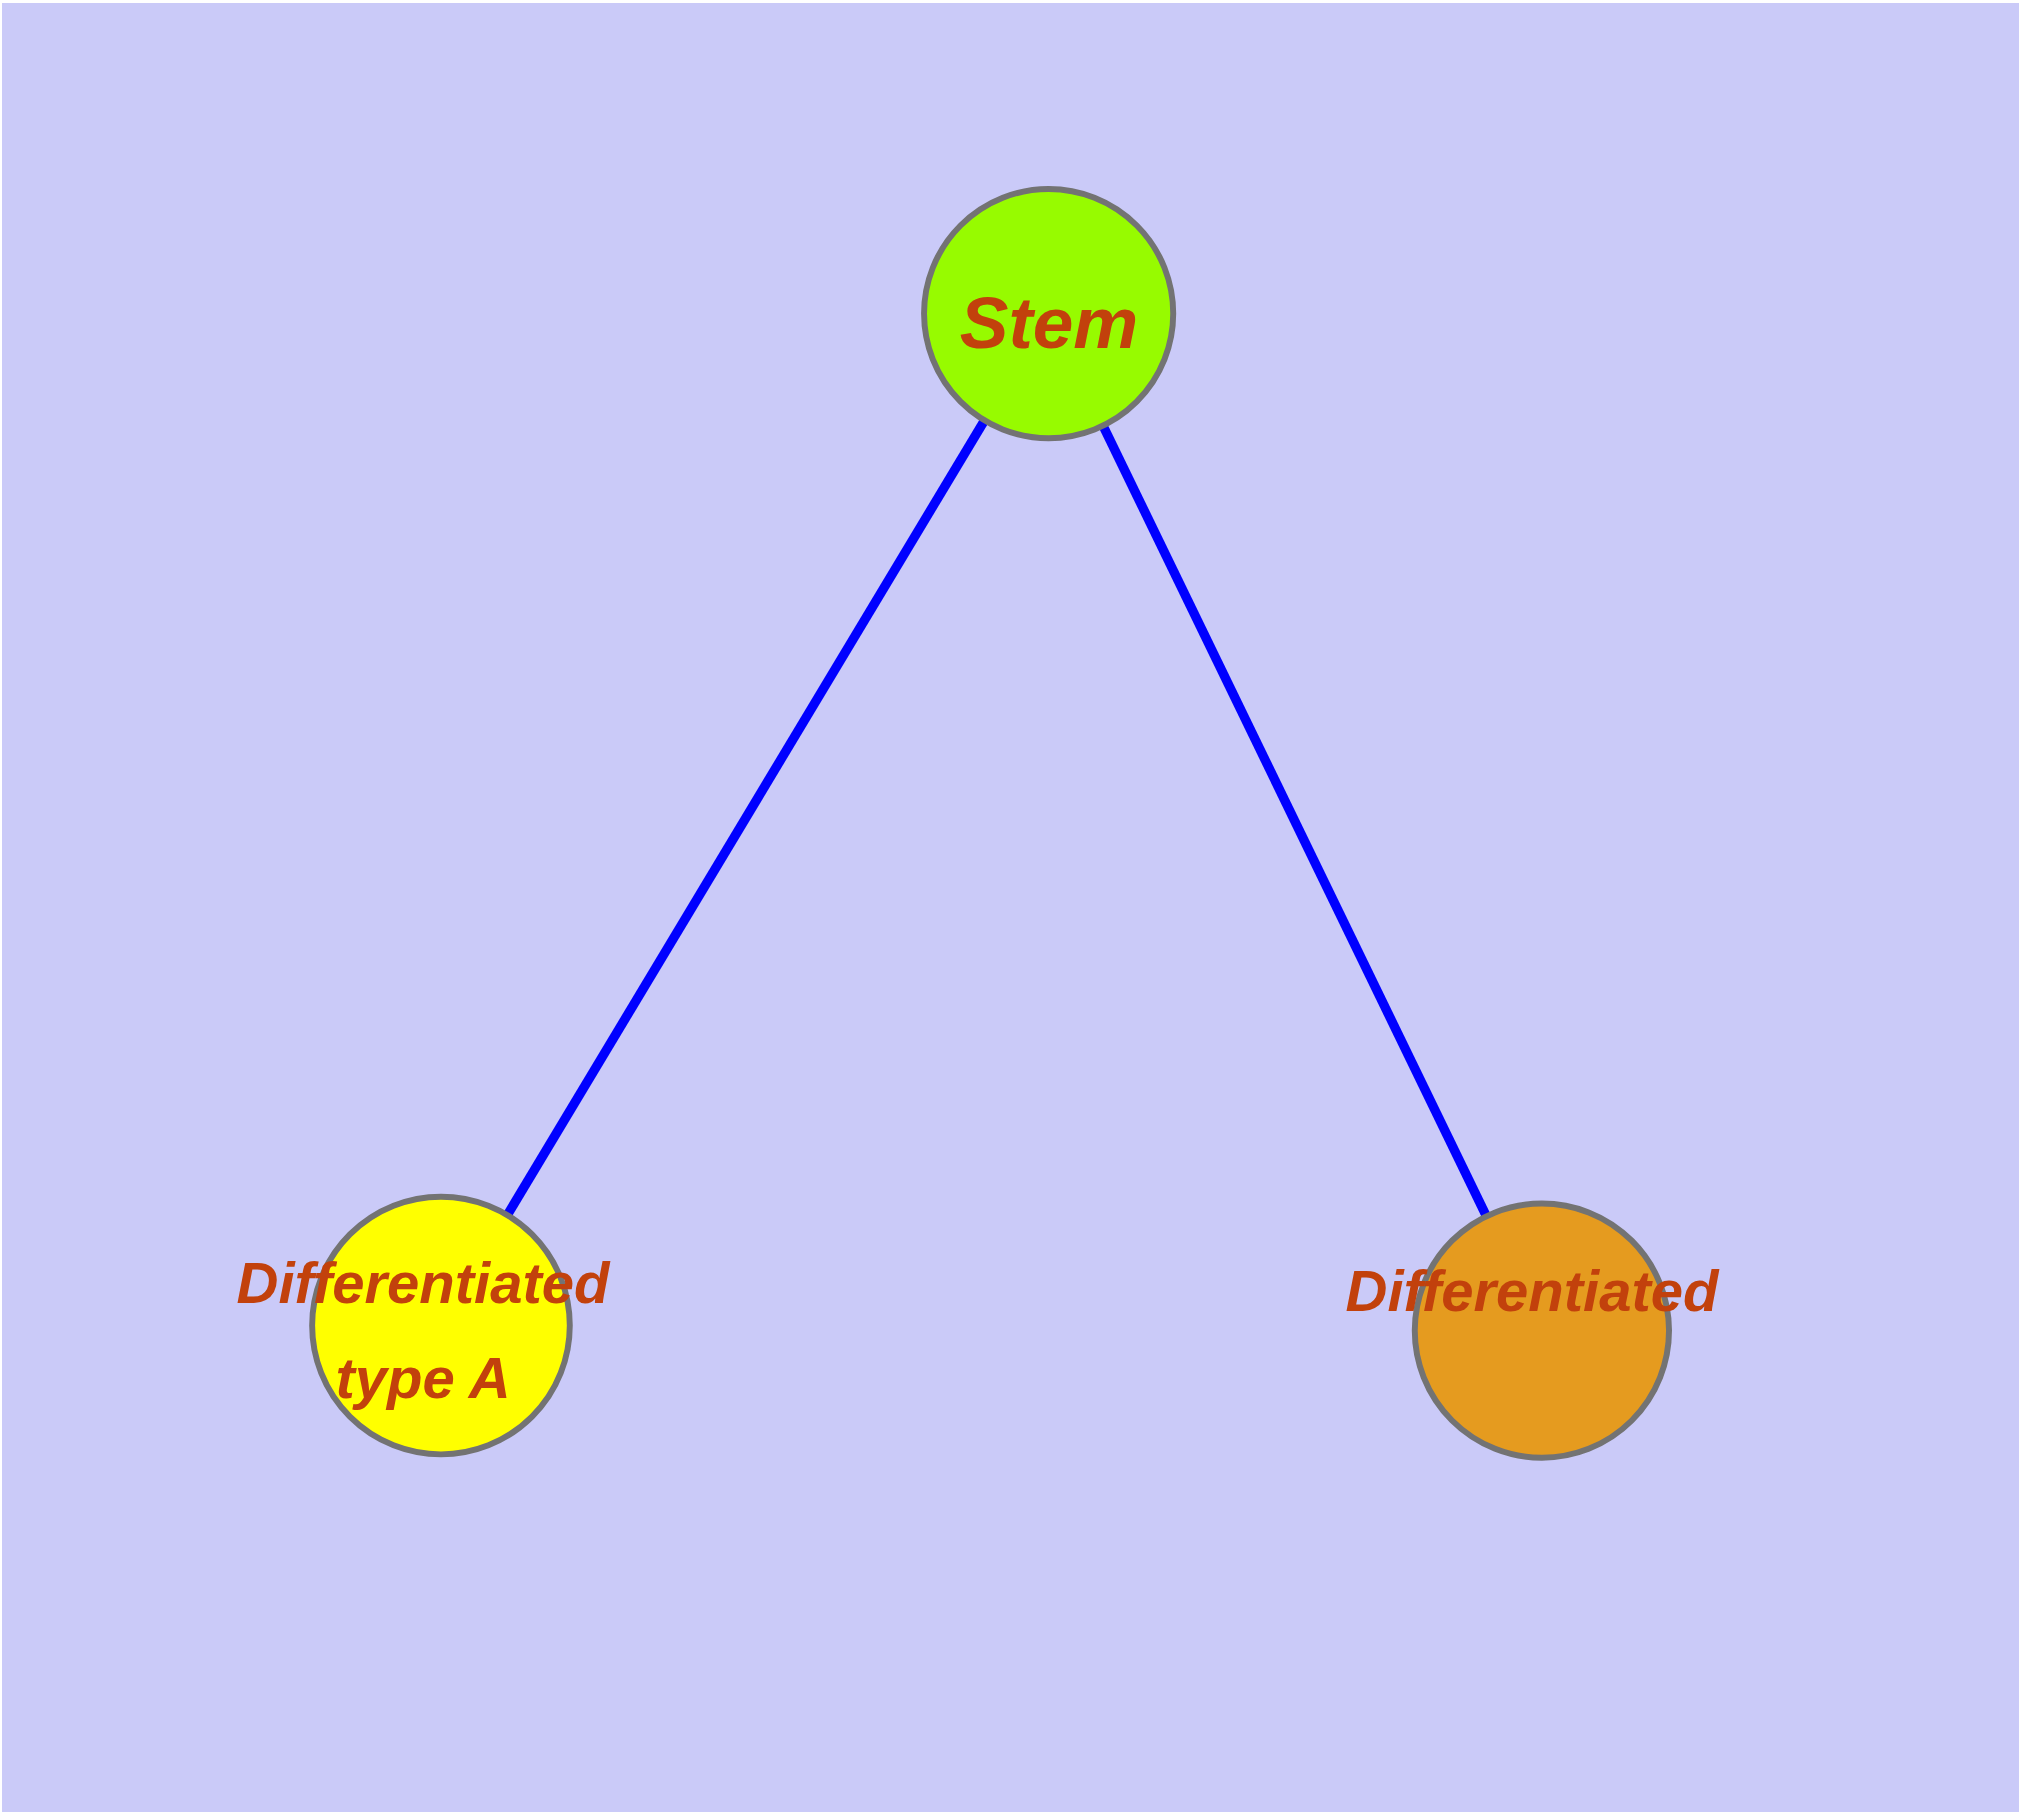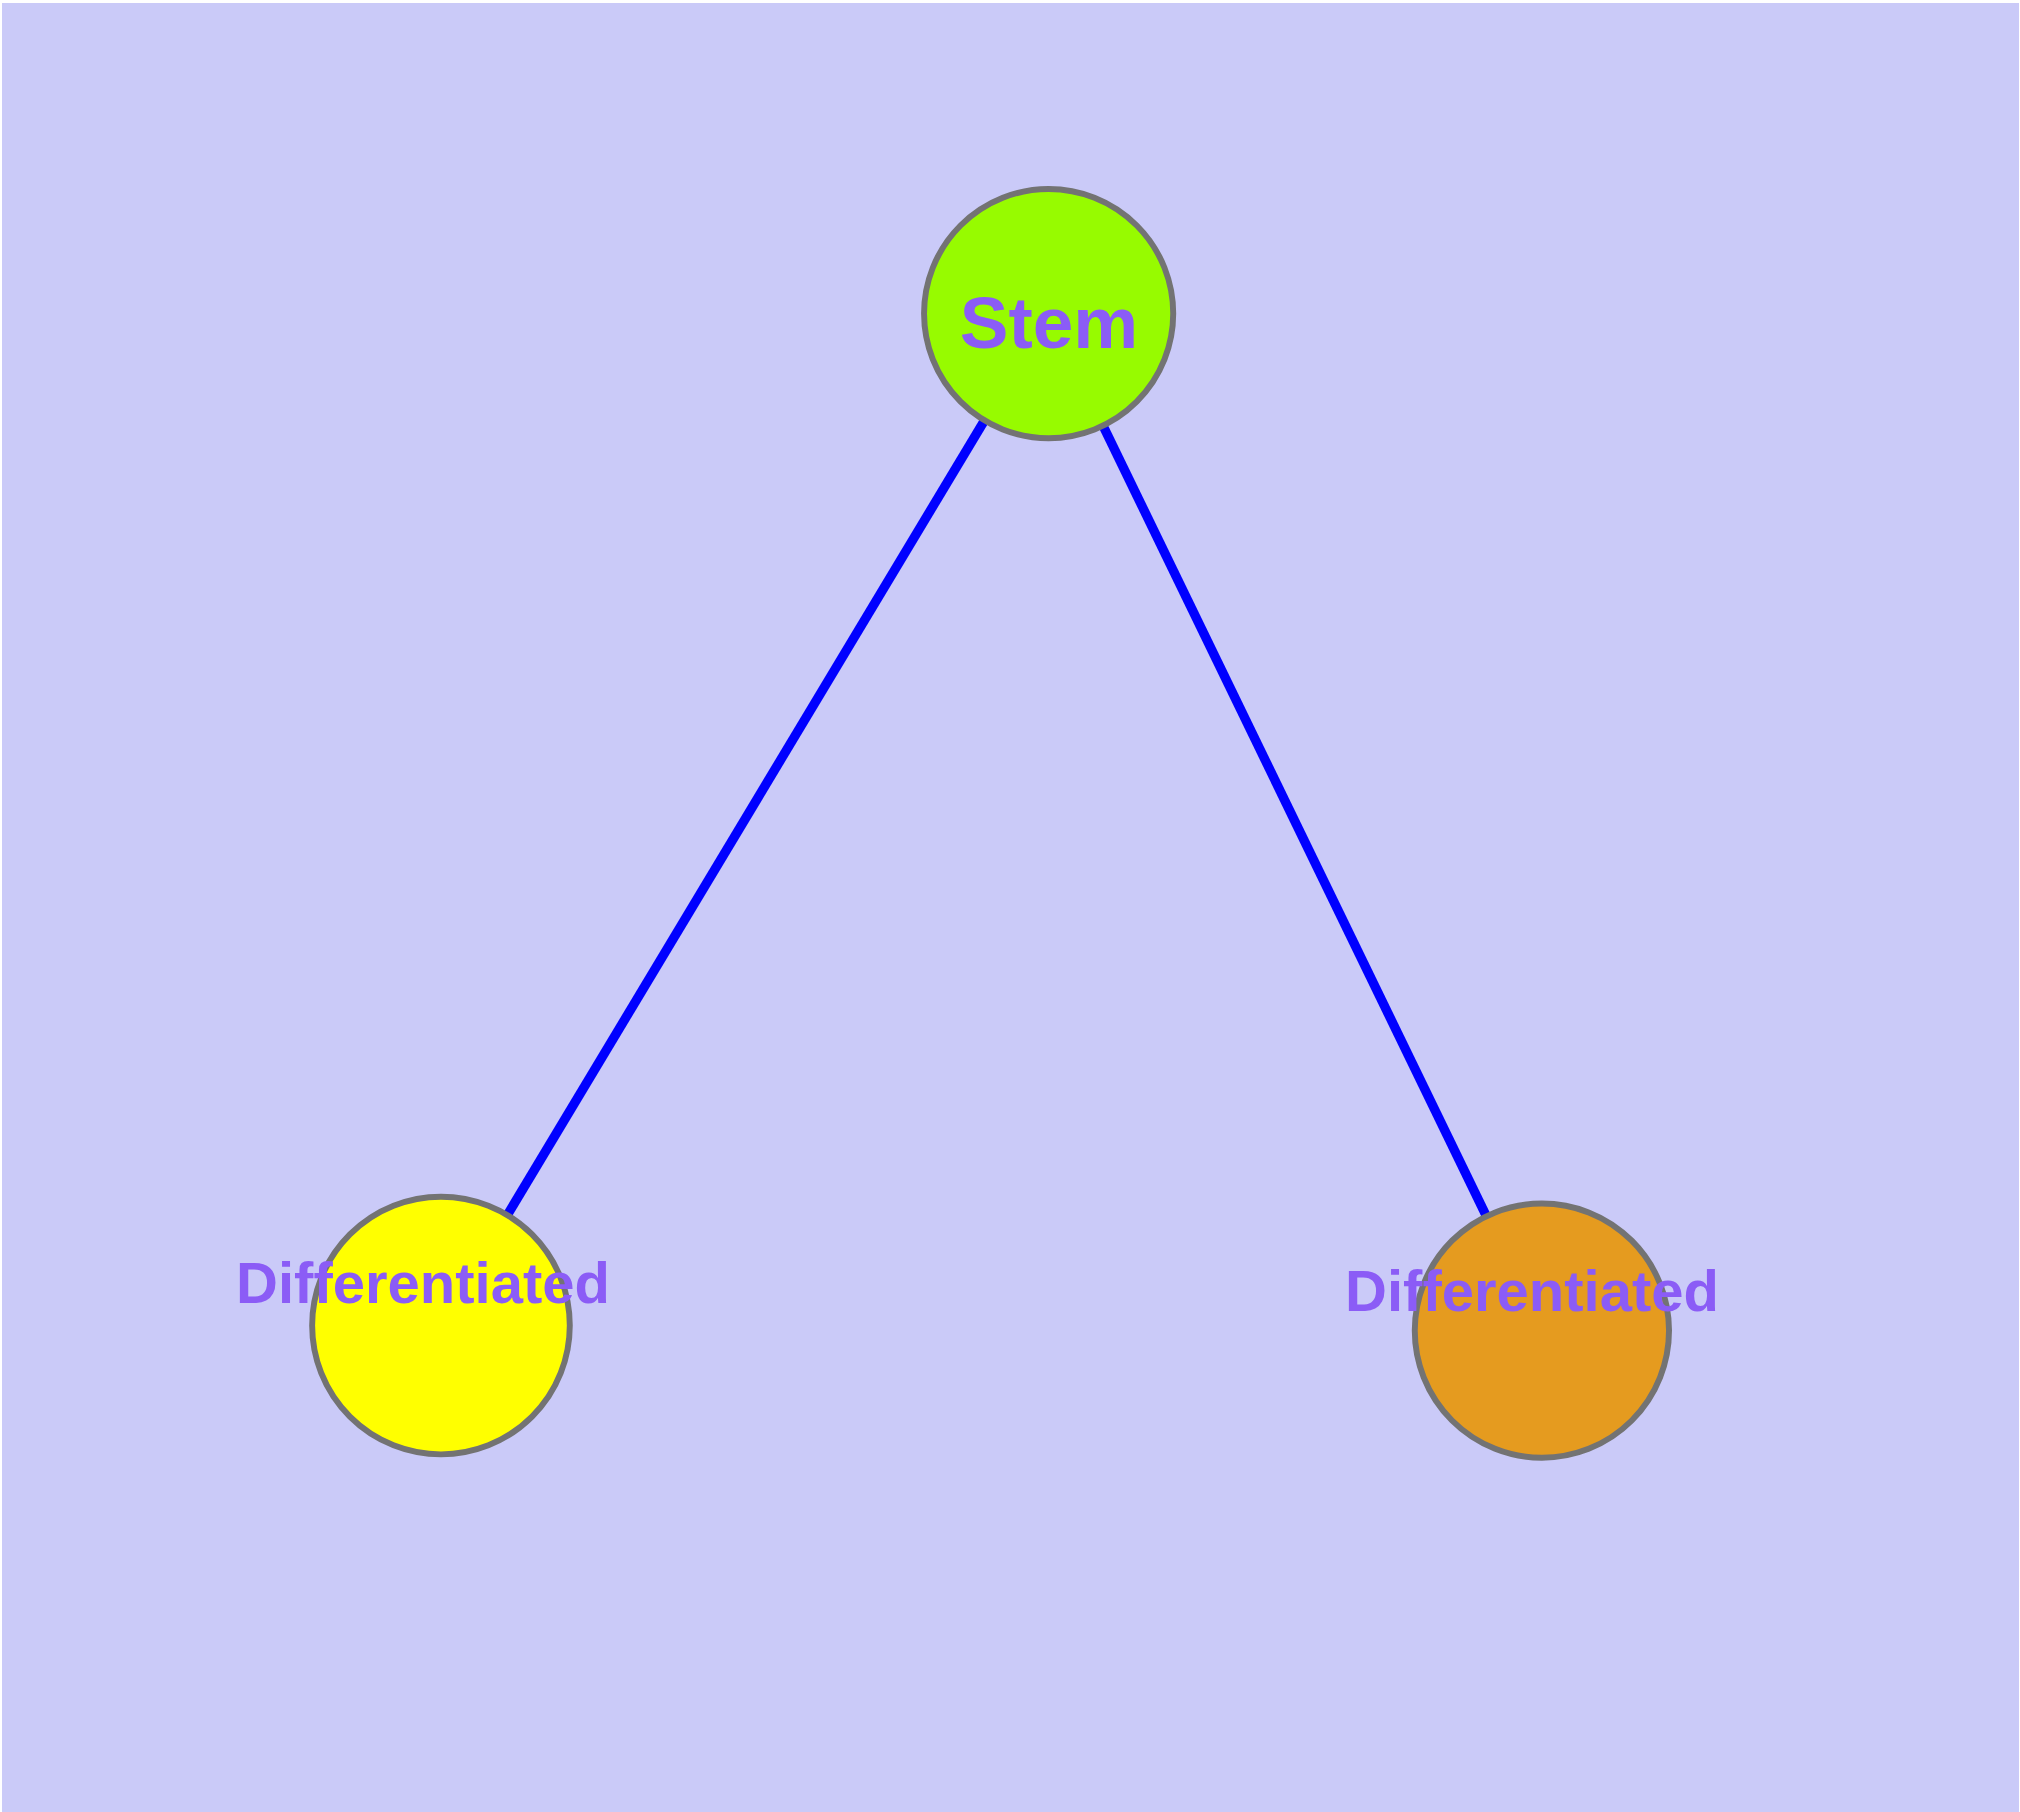--- a/index.html
+++ b/index.html
@@ -28,25 +28,26 @@
   }
   svg.graph line {
     stroke-width: 11px;
   }
   svg.graph circle {
     stroke-width: 7px;
   }
   .node-label {
     position: absolute;
     transform: translateX(-50%);
-    color: #8b5cf6;
+    color: #c2410c;
     font-weight: bold;
     text-align: center;
     white-space: nowrap;
     pointer-events: none;
+    font-style: italic;
   }
   .stem-label {
     left: 1049px;
     top: 286px;
     font-size: 73px;
     line-height: 73px;
   }
   .diff-label {
     font-size: 58px;
     line-height: 95px;
@@ -73,19 +74,20 @@
 
     <circle cx="1237" cy="370" r="147" fill="#97FB00" stroke="#737373"></circle>
     <circle cx="520" cy="1564" r="152" fill="#FFFF00" stroke="#737373"></circle>
     <circle cx="1819" cy="1570" r="150" fill="#E59B1F" stroke="#737373"></circle>
   </svg>
 
   <div class="node-label stem-label">Stem</div>
 
   <div class="node-label diff-label diff-label-a">
     <div>Differentiated</div>
+    <div>type A</div>
   </div>
 
   <div class="node-label diff-label diff-label-b">
     <div>Differentiated</div>
   </div>
 </div>
 
 
 </body></html>

